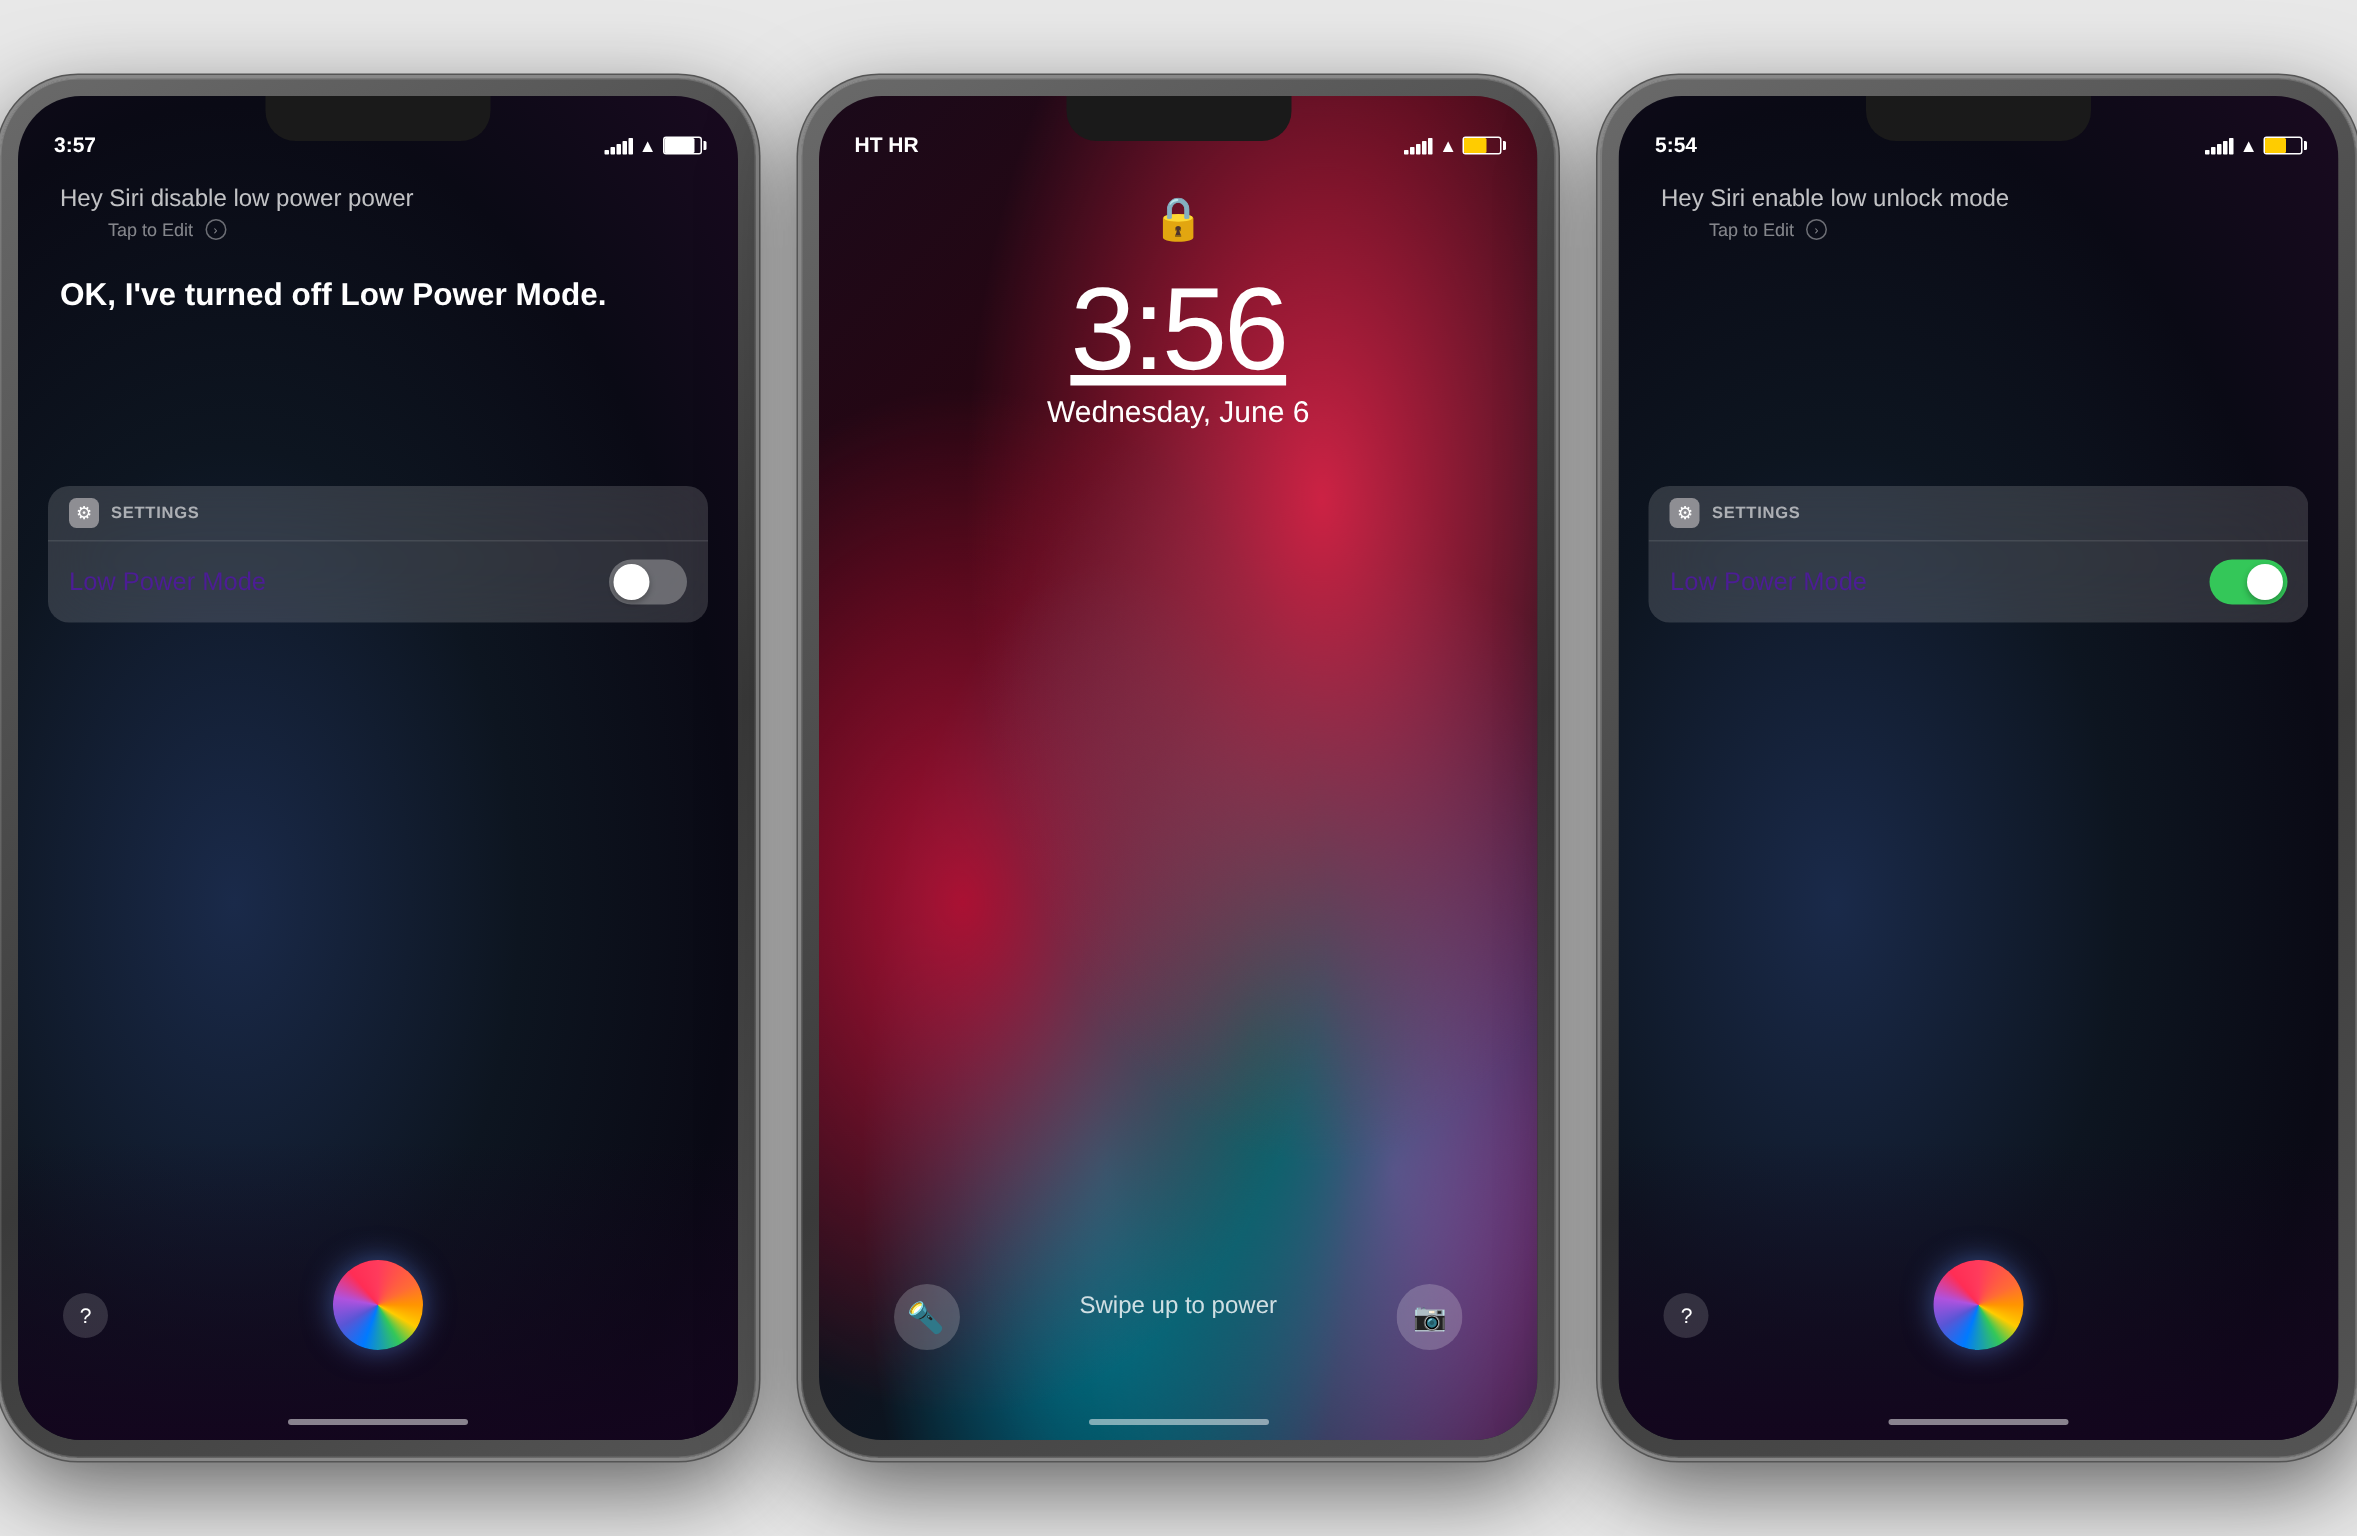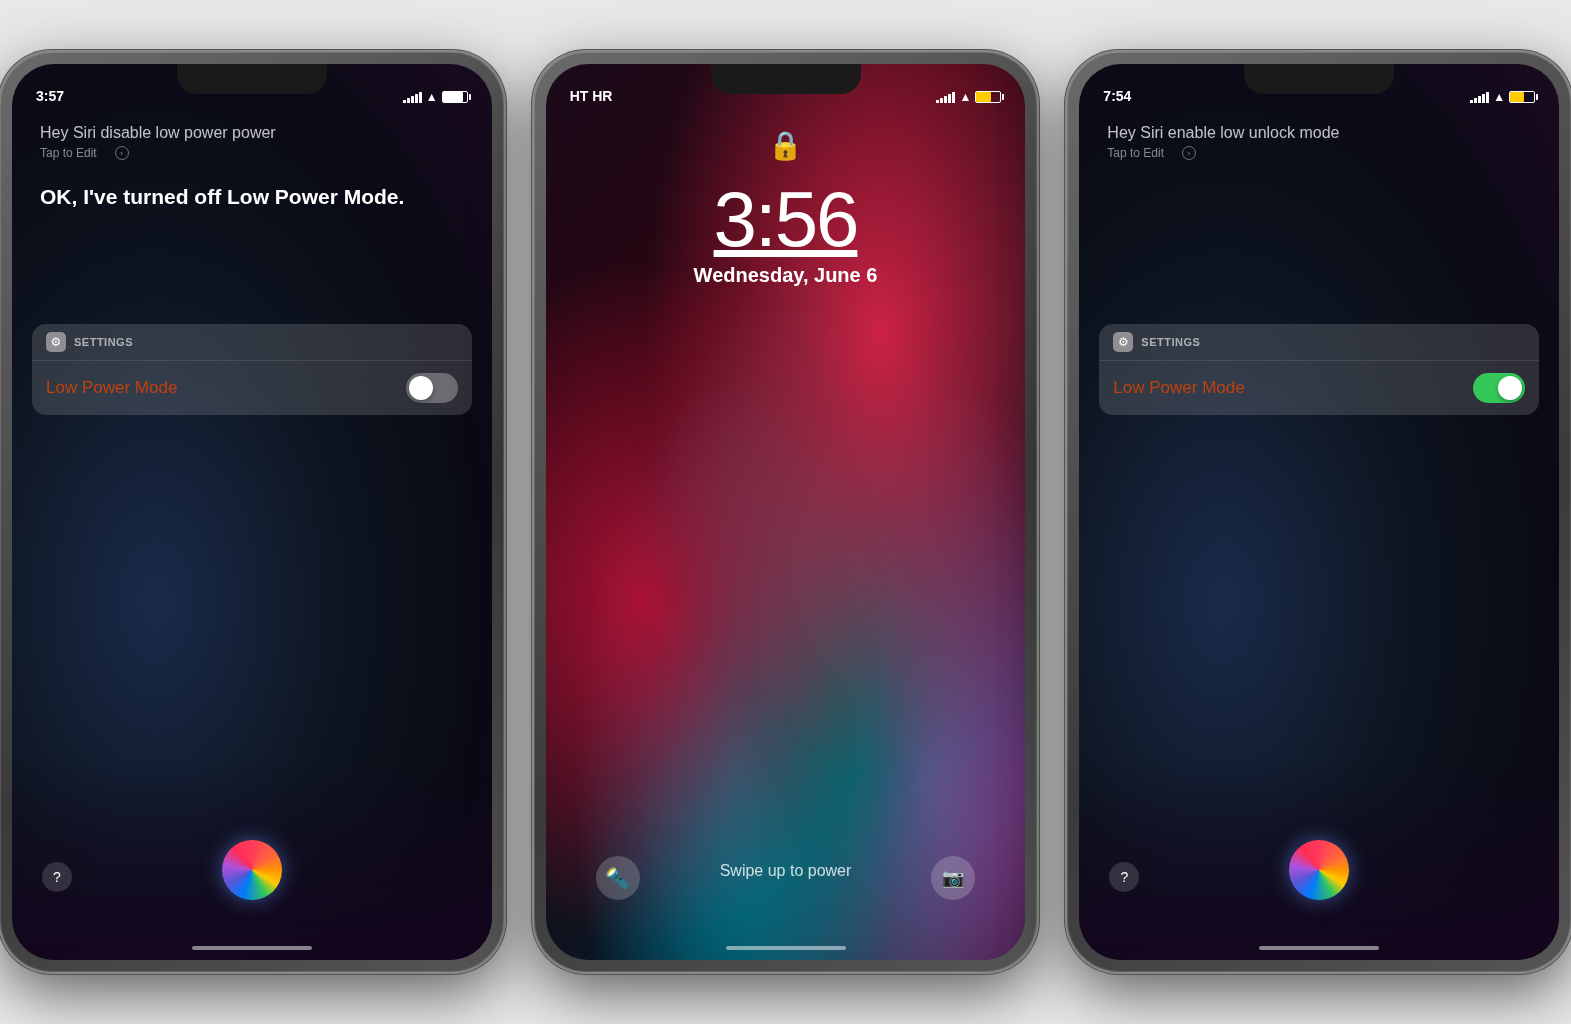--- a/index.html
+++ b/index.html
@@ -113,24 +113,25 @@
       left: 28px;
       right: 28px;
       color: rgba(255,255,255,0.75);
       font-size: 16px;
       font-weight: 400;
     }
 
     .tap-to-edit {
       display: flex;
       align-items: center;
-      gap: 18px;
+      gap: 8px;
       color: rgba(255,255,255,0.5);
       font-size: 12px;
       margin-top: 4px;
+      margin-left: 32px;
     }
 
     .tap-to-edit-arrow {
       width: 14px;
       height: 14px;
       border-radius: 50%;
       border: 1px solid rgba(255,255,255,0.4);
       display: flex;
       align-items: center;
       justify-content: center;
@@ -190,21 +191,21 @@
     }
 
     .settings-card-row {
       display: flex;
       align-items: center;
       justify-content: space-between;
       padding: 12px 14px;
     }
 
     .settings-row-label {
-      color: #c2410c;
+      color: #4c1d95;
       font-size: 17px;
       font-weight: 400;
     }
 
     
     .toggle {
       width: 52px;
       height: 30px;
       border-radius: 15px;
       position: relative;
@@ -314,21 +315,21 @@
     }
 
     .lock-date {
       position: absolute;
       top: 200px;
       left: 0;
       right: 0;
       text-align: center;
       color: white;
       font-size: 20px;
-      font-weight: 700;
+      font-weight: 400;
     }
 
     .swipe-to-unlock {
       position: absolute;
       bottom: 80px;
       left: 0;
       right: 0;
       text-align: center;
       color: rgba(255,255,255,0.8);
       font-size: 16px;
@@ -513,21 +514,21 @@
   </div>
 </div>
 
 <div class="phone-wrapper">
   <div class="phone-frame"></div>
   <div class="phone-screen">
 
     <div class="siri-bg"></div>
 
     <div class="status-bar">
-      <span class="status-time">7:54</span>
+      <span class="status-time">5:54</span>
       <div class="status-icons">
         <div class="signal-bars">
           <span style="height:3px"></span>
           <span style="height:5px"></span>
           <span style="height:7px"></span>
           <span style="height:9px"></span>
           <span style="height:11px"></span>
         </div>
         <span style="font-size:12px;">▲</span>
         <div class="battery-icon">

